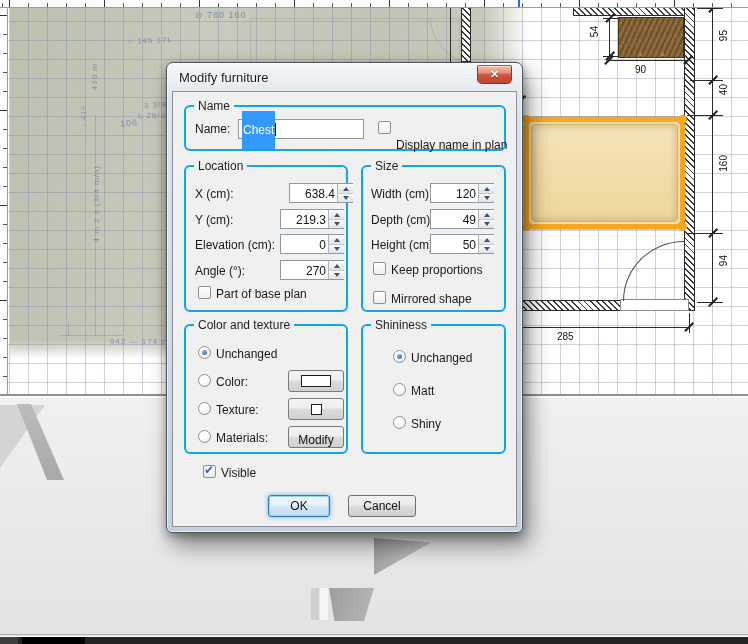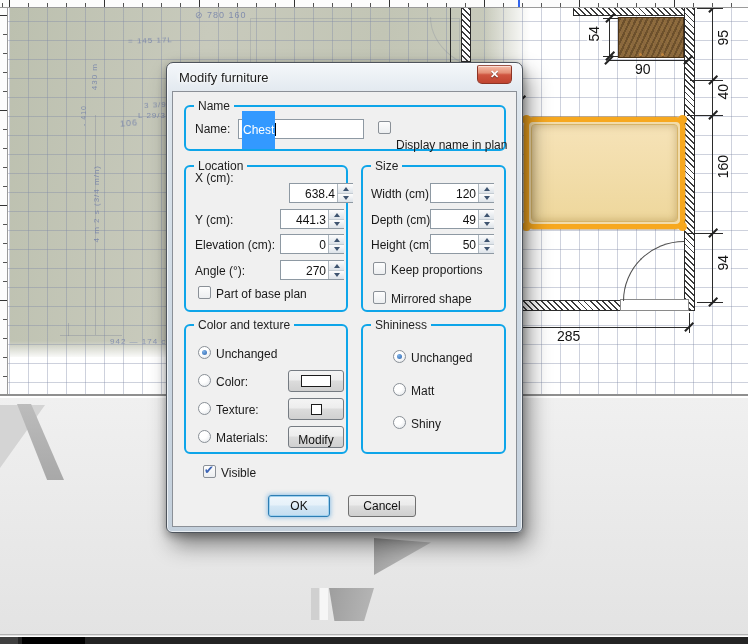--- a/index.html
+++ b/index.html
@@ -26,21 +26,21 @@
   .ruler-top { position:absolute; left:0; top:0; width:748px; height:8px; background:#fcfcfc; border-bottom:1px solid #9a9a9a; }
   .ruler-top .t1 { position:absolute; bottom:0; left:0; width:100%; height:4px; background:repeating-linear-gradient(90deg,#555 0 1px,transparent 1px 19px); background-position-x:9px; }
   .ruler-top .t2 { position:absolute; bottom:0; left:0; width:100%; height:8px; background:repeating-linear-gradient(90deg,#333 0 1px,transparent 1px 95px); background-position-x:9px; }
   .ruler-left { position:absolute; left:0; top:8px; width:8px; height:388px; background:#fcfcfc; border-right:1px solid #9a9a9a; }
   .ruler-left .t1 { position:absolute; right:0; top:0; height:100%; width:4px; background:repeating-linear-gradient(0deg,#555 0 1px,transparent 1px 19px); }
   .ruler-left .t2 { position:absolute; right:0; top:0; height:100%; width:8px; background:repeating-linear-gradient(0deg,#333 0 1px,transparent 1px 95px); }
   .wall { position:absolute; border:1px solid #2b2b2b; background:#fff;
     background-image:repeating-linear-gradient(45deg,transparent 0 3px,#3c3c3c 3px 4.3px); }
   .dimline { position:absolute; background:#2b2b2b; }
   .tick { position:absolute; width:12px; height:1.6px; background:#222; transform:rotate(-45deg); }
-  .dimlabel { position:absolute; font-size:14px; color:#111; background:rgba(255,255,255,.75); line-height:13px; padding:0 1px; }
+  .dimlabel { position:absolute; font-size:10px; color:#111; background:rgba(255,255,255,.75); line-height:13px; padding:0 1px; }
   .dimlabel.v { writing-mode:vertical-rl; transform:rotate(180deg); }
   #dresser { position:absolute; left:618px; top:17px; width:66px; height:41px; border:1px solid #4a3319; background-color:#8a683e;
     background-image:repeating-linear-gradient(115deg, rgba(50,32,10,.35) 0 2px, transparent 2px 5px),
                      repeating-linear-gradient(65deg, rgba(150,115,60,.45) 0 2px, transparent 2px 5px); }
   .knob { position:absolute; bottom:1px; width:3px; height:3px; background:#c08540; border-radius:50%; }
   #chest { position:absolute; left:524px; top:117px; width:161px; height:112px; border:5px solid #f7a81f; border-radius:9px;
     background:#f2dcab; box-shadow:0 0 0 1px rgba(150,95,10,.35); }
   #chest .inner { position:absolute; inset:2px; border:1px solid #d6b468; border-radius:4px;
     background:linear-gradient(#f6e3b8,#eed79c); box-shadow:inset 0 0 8px rgba(120,80,10,.35); }
   .handle { position:absolute; width:9px; height:9px; background:#f7a81f; border-radius:50%; }
@@ -228,36 +228,36 @@
         <div class="field" style="left:52px;top:12px;width:126px;">
           <span style="position:absolute;left:3px;top:3px;font-size:12px;"><span class="sel-text">Chest</span><span class="caret"></span></span>
         </div>
         <span class="cb" style="left:192px;top:14px;"></span>
         <span class="lbl" style="left:210px;top:15px;margin-top:16px;">Display name in plan</span>
       </div>
 
       <div class="group" style="left:11px;top:73px;width:164px;height:147px;">
         <span class="group-title">Location</span>
 
-        <span class="lbl" style="left:9px;top:4px;">X (cm):</span>
+        <span class="lbl" style="left:9px;top:20px;">X (cm):</span>
         <div class="spin" style="left:103px;top:16px;">
           <span class="spin-val">638.4</span>
           <span class="spin-btns">
               <span class="sb">
                 <i class="tri-up"></i>
               </span>
               <span class="sb dn">
                 <i class="tri-dn"></i>
               </span>
             </span>
         </div>
 
         <span class="lbl" style="left:9px;top:46px;">Y (cm):</span>
         <div class="spin" style="left:94px;top:42px;">
-          <span class="spin-val">441.3</span>
+          <span class="spin-val">219.3</span>
           <span class="spin-btns">
               <span class="sb">
                 <i class="tri-up"></i>
               </span>
               <span class="sb dn">
                 <i class="tri-dn"></i>
               </span>
             </span>
         </div>
 

